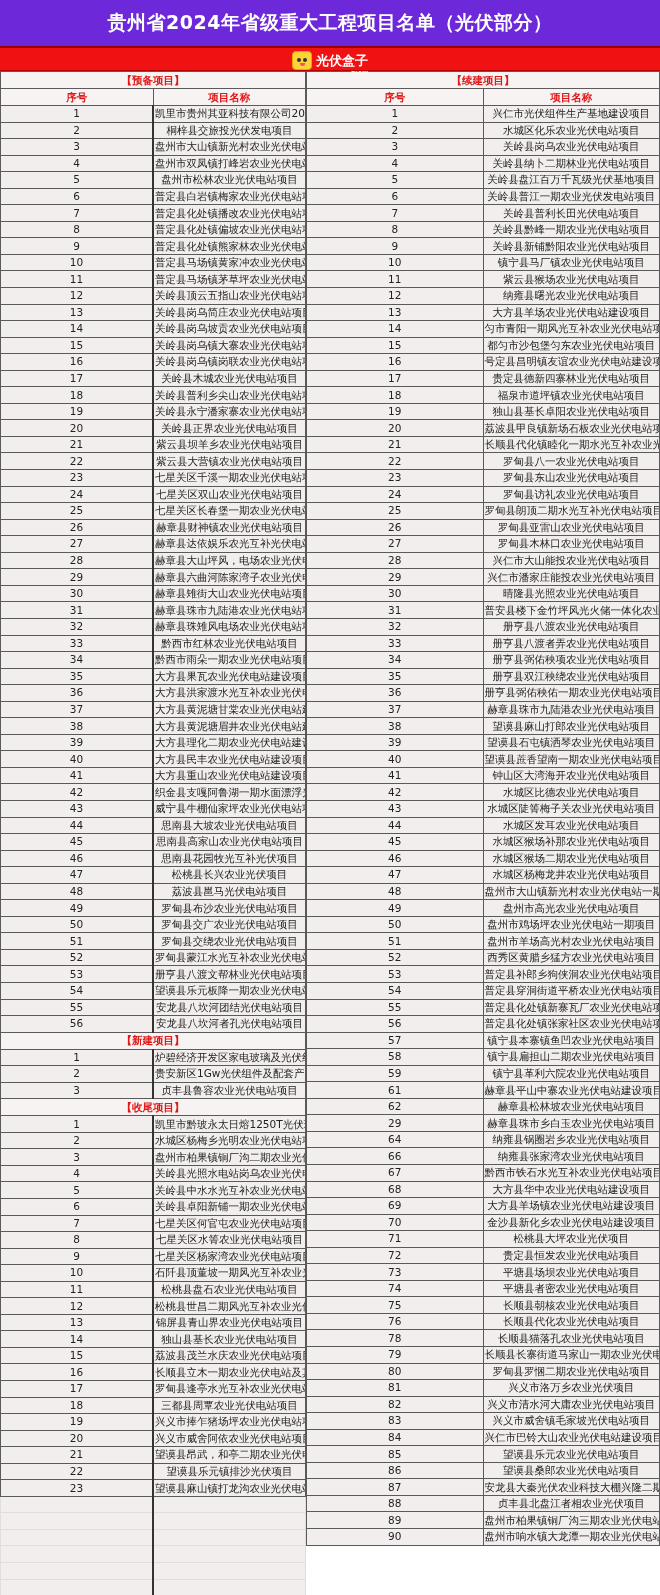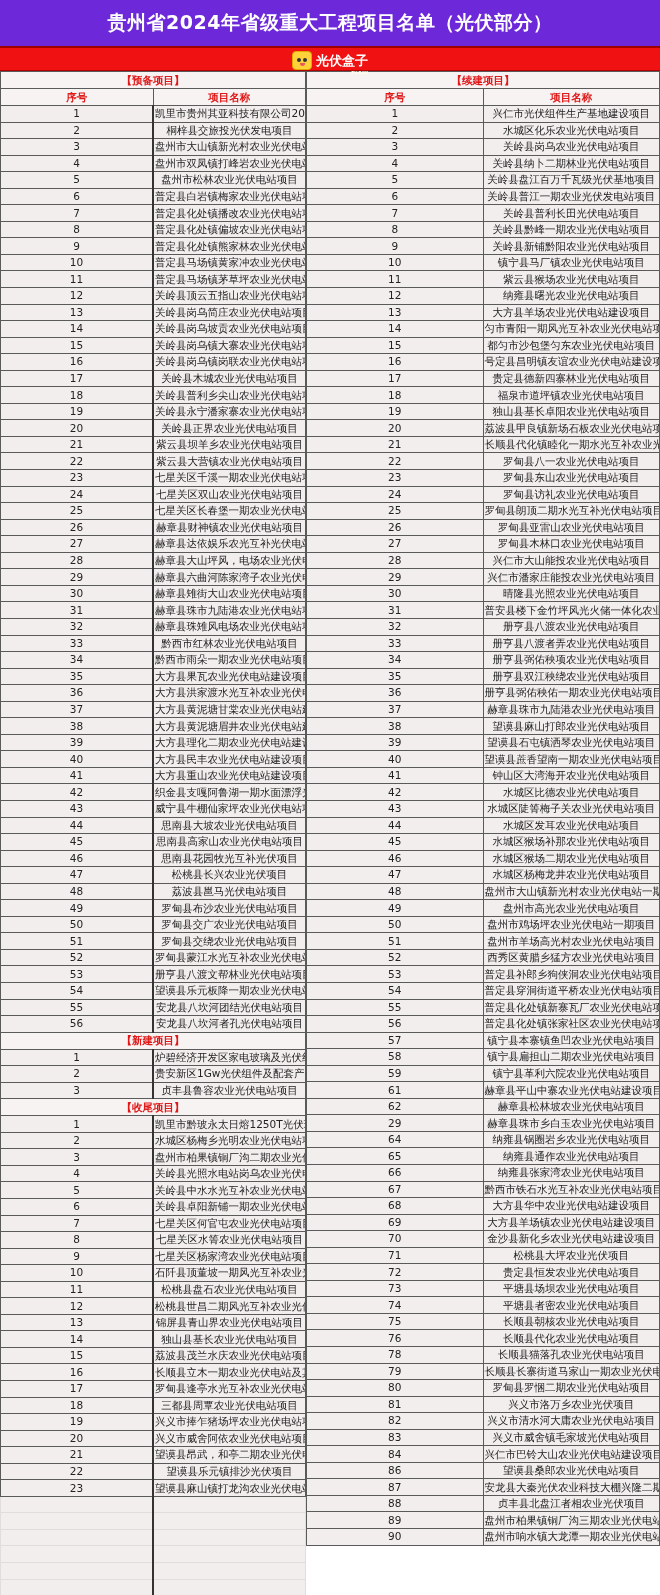--- a/index.html
+++ b/index.html
@@ -687,24 +687,20 @@
           </tr>
           <tr class="data">
             <td class="seq">29</td>
             <td class="name">赫章县珠市乡白玉农业光伏电站项目</td>
           </tr>
           <tr class="data">
             <td class="seq">64</td>
             <td class="name">纳雍县锅圈岩乡农业光伏电站项目</td>
           </tr>
           <tr class="data">
-            <td class="seq">65</td>
-            <td class="name">纳雍县通作农业光伏电站项目</td>
-          </tr>
-          <tr class="data">
             <td class="seq">66</td>
             <td class="name">纳雍县张家湾农业光伏电站项目</td>
           </tr>
           <tr class="data">
             <td class="seq">67</td>
             <td class="name">黔西市铁石水光互补农业光伏电站项目</td>
           </tr>
           <tr class="data">
             <td class="seq">68</td>
             <td class="name">大方县华中农业光伏电站建设项目</td>
@@ -761,20 +757,24 @@
             <td class="seq">82</td>
             <td class="name">兴义市清水河大庸农业光伏电站项目</td>
           </tr>
           <tr class="data">
             <td class="seq">83</td>
             <td class="name">兴义市威舍镇毛家坡光伏电站项目</td>
           </tr>
           <tr class="data">
             <td class="seq">84</td>
             <td class="name">兴仁市巴铃大山农业光伏电站建设项目</td>
+          </tr>
+          <tr class="data">
+            <td class="seq">85</td>
+            <td class="name">望谟县乐元农业光伏电站项目</td>
           </tr>
           <tr class="data">
             <td class="seq">86</td>
             <td class="name">望谟县桑郎农业光伏电站项目</td>
           </tr>
           <tr class="data">
             <td class="seq">87</td>
             <td class="name">安龙县大秦光伏农业科技大棚兴隆二期50MWp光伏电站项目</td>
           </tr>
           <tr class="data">

